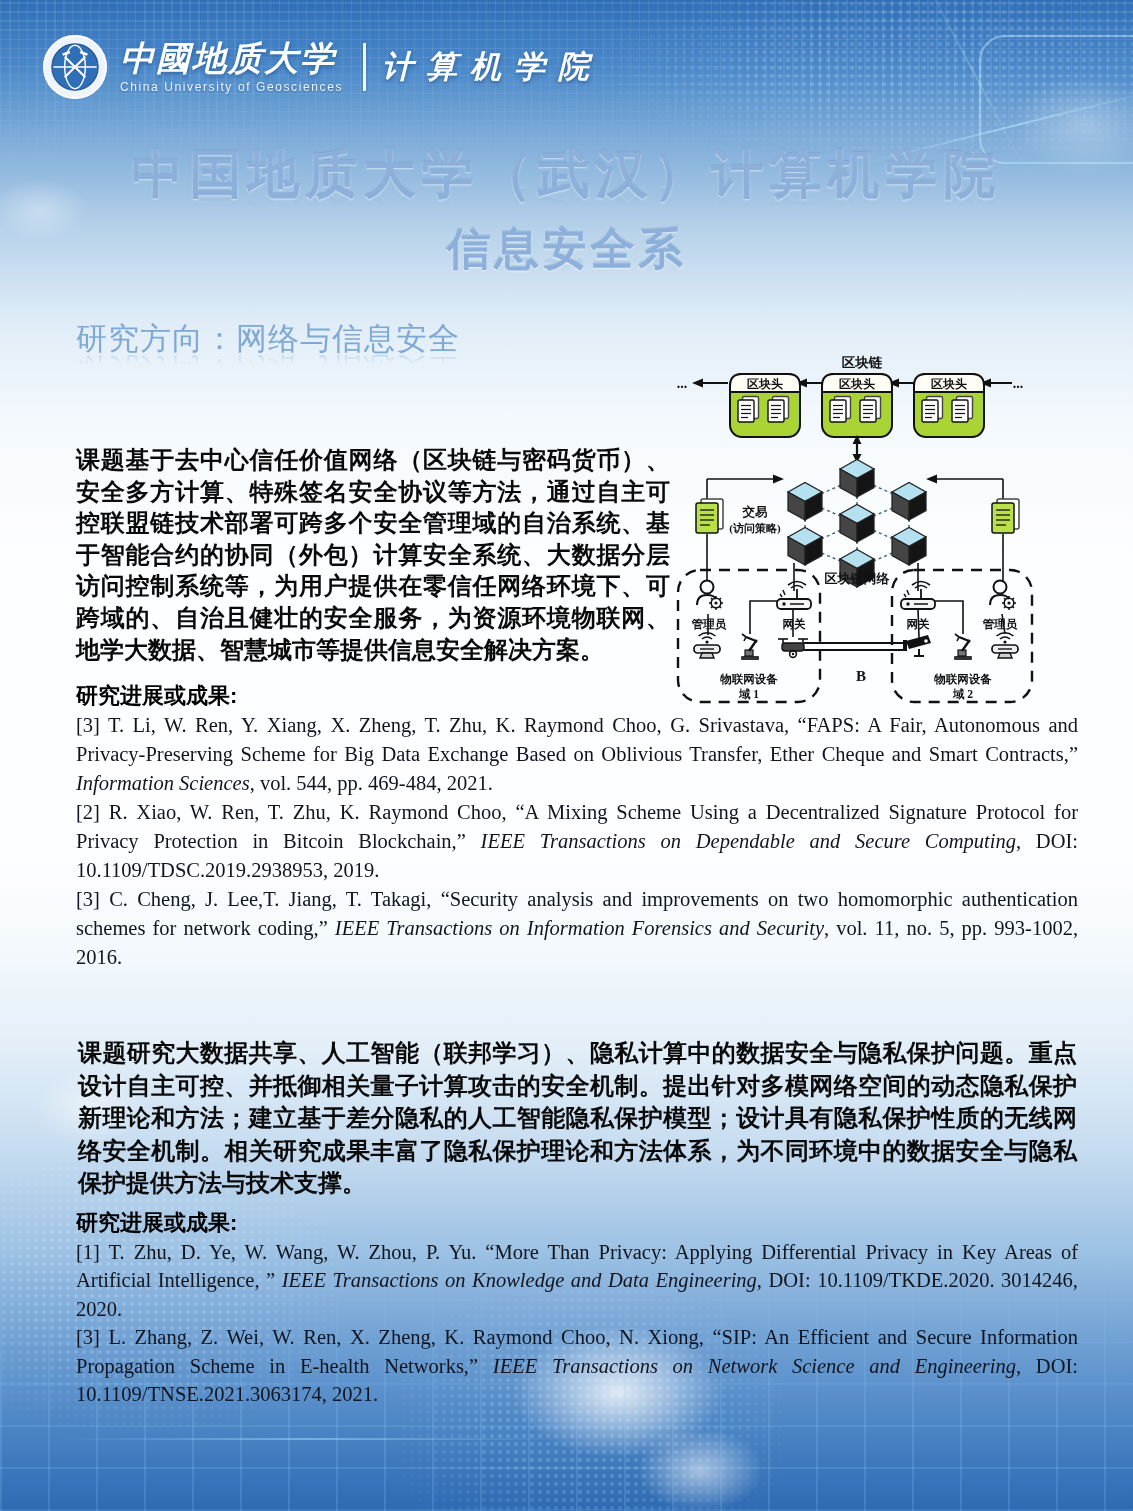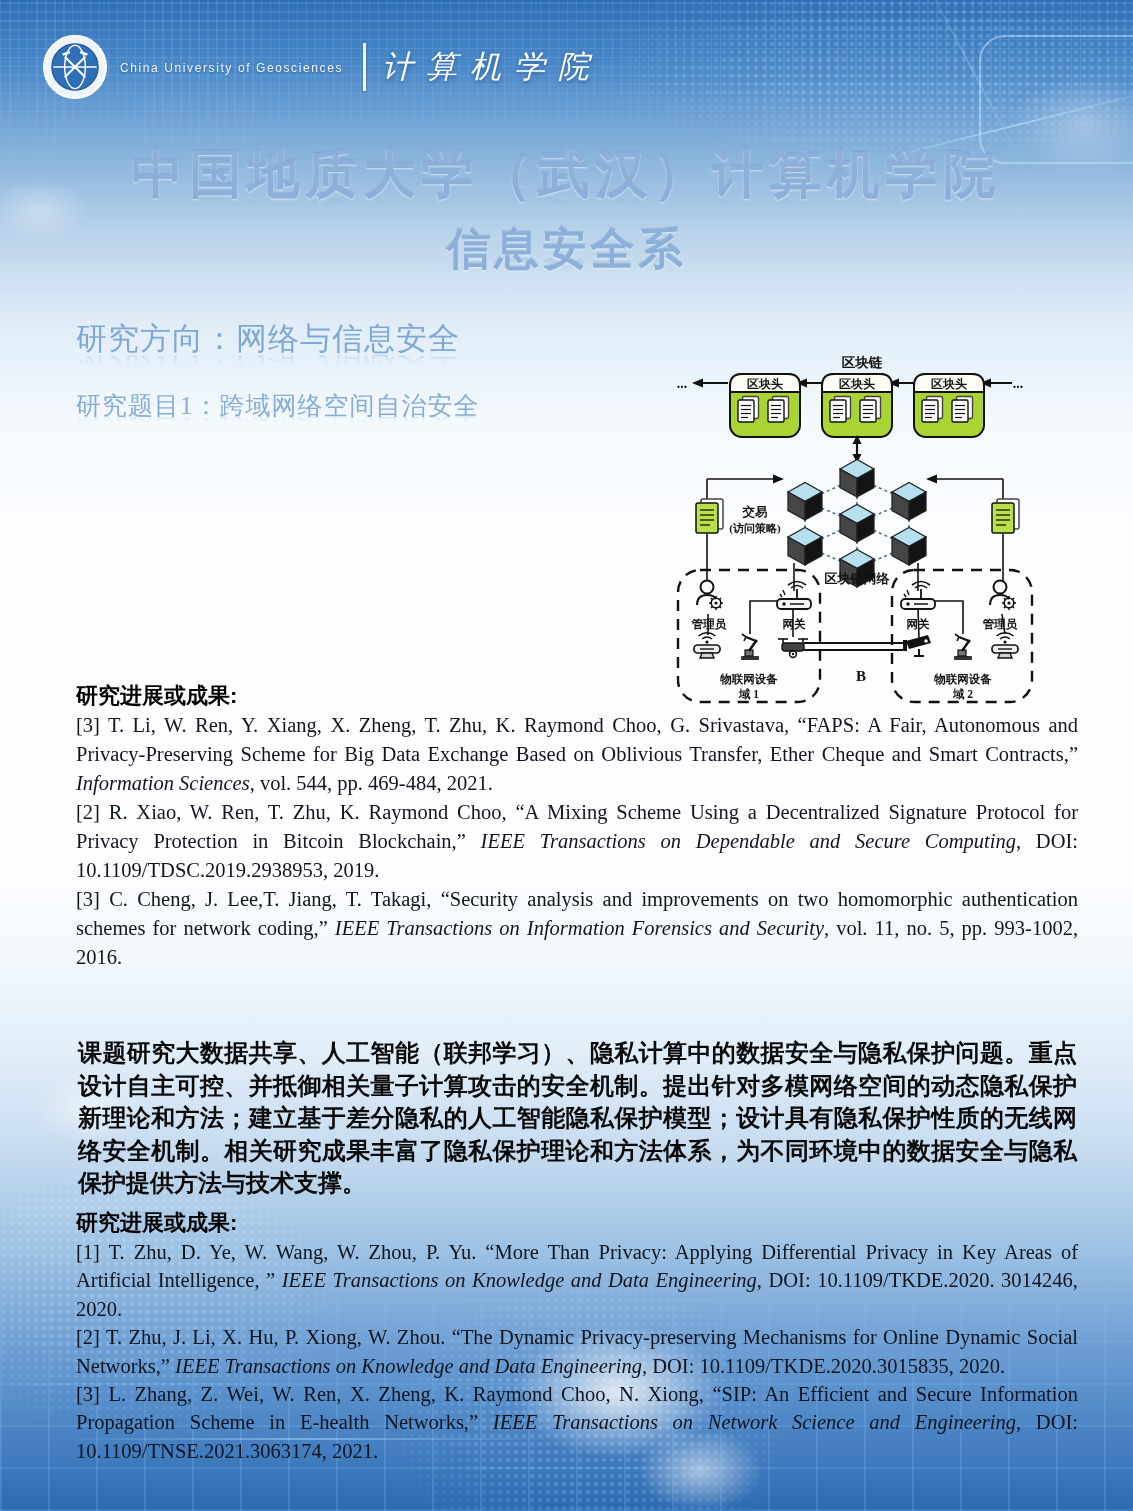--- a/index.html
+++ b/index.html
@@ -57,21 +57,21 @@
 
   
   .logo-bar { position:absolute; left:42px; top:34px; display:flex; align-items:center; }
   .logo-texts { margin-left:12px; display:flex; flex-direction:column; }
   .logo-cn { font-family:"Liberation Serif","DejaVu Serif",serif; font-weight:700; font-style:italic;
     font-size:34px; color:#fff; line-height:1.1; text-shadow:0 2px 4px rgba(15,60,120,.55); letter-spacing:2px; }
   .logo-en { font-family:Liberation Sans, sans-serif; font-size:12px; color:#eef5fc;
     letter-spacing:1.6px; margin-top:2px; text-shadow:0 1px 2px rgba(15,60,120,.5); }
   .logo-divider { width:3px; height:48px; background:#fff; opacity:.95; margin:0 16px 0 20px;
     box-shadow:0 1px 3px rgba(15,60,120,.4); }
-  .logo-dept { font-family:"Liberation Serif","DejaVu Serif",serif; font-weight:400; font-style:italic;
+  .logo-dept { font-family:"Liberation Serif","DejaVu Serif",serif; font-weight:700; font-style:italic;
     font-size:31px; color:#fff; letter-spacing:13px; text-shadow:0 2px 4px rgba(15,60,120,.55); }
 
   
   .title-line { position:absolute; left:0; width:100%; text-align:center;
     font-family:"Liberation Serif","DejaVu Serif",serif; font-weight:700; color:#8cb0d9;
     text-shadow:0 1px 2px rgba(255,255,255,.6), 0 -1px 1px rgba(90,130,180,.35);
     -webkit-box-reflect:below -30px linear-gradient(transparent 62%, rgba(255,255,255,.45)); }
   #title1 { top:140px; font-size:52px; letter-spacing:6px; }
   #title2 { top:220px; font-size:44px; letter-spacing:4px; }
 
@@ -123,32 +123,33 @@
       <circle cx="32" cy="32" r="30" fill="#eef4fb" stroke="#c8d9ec" stroke-width="1.5"></circle>
       <circle cx="32" cy="32" r="30" fill="none" stroke="#ffffff" stroke-width="2"></circle>
       <circle cx="32" cy="32" r="22.5" fill="#2f6fb8" stroke="#1d4f8f" stroke-width="1"></circle>
       <ellipse cx="32" cy="32" rx="10" ry="21" fill="none" stroke="#fff" stroke-width="1.4"></ellipse>
       <line x1="11" y1="32" x2="53" y2="32" stroke="#fff" stroke-width="1.4"></line>
       <path d="M22,22 L42,42 M42,22 L22,42" stroke="#fff" stroke-width="2" fill="none"></path>
       <line x1="20" y1="20" x2="27" y2="17.5" stroke="#fff" stroke-width="2.5"></line>
       <line x1="37" y1="17.5" x2="44" y2="20" stroke="#fff" stroke-width="2.5"></line>
     </svg>
     <div class="logo-texts">
+      <div class="logo-cn">中國地质大学</div>
       <div class="logo-en">China University of Geosciences</div>
     </div>
     <div class="logo-divider"></div>
     <div class="logo-dept">计算机学院</div>
   </div>
 
   <div class="title-line" id="title2">信息安全系</div>
   <div class="title-line" id="title1">中国地质大学（武汉）计算机学院</div>
 
   <div class="sec-heading" id="h-direction">研究方向：网络与信息安全</div>
-  <div class="sec-heading" id="h-topic1">研究题目1：跨域网络空间自治安全</div>
-
+
+  <p class="cn-para" id="para1">课题基于去中心信任价值网络（区块链与密码货币）、安全多方计算、特殊签名安全协议等方法，通过自主可控联盟链技术部署可跨多个安全管理域的自治系统、基于智能合约的协同（外包）计算安全系统、大数据分层访问控制系统等，为用户提供在零信任网络环境下、可跨域的、自治且健壮的安全服务，为资源环境物联网、地学大数据、智慧城市等提供信息安全解决方案。</p>
 
   <div class="figure">
     <svg width="452" height="360" viewBox="0 0 452 360">
       <defs>
         <g id="wdoc">
           <rect x="4.5" y="-3.5" width="16" height="22" rx="1.5" fill="#fff" stroke="#444" stroke-width="1.4"></rect>
           <rect x="0" y="0" width="16" height="22" rx="1.5" fill="#fff" stroke="#111" stroke-width="1.4"></rect>
           <line x1="3" y1="5.5" x2="13" y2="5.5" stroke="#111" stroke-width="1.2"></line>
           <line x1="3" y1="9.5" x2="13" y2="9.5" stroke="#111" stroke-width="1.2"></line>
           <line x1="3" y1="13.5" x2="13" y2="13.5" stroke="#111" stroke-width="1.2"></line>
@@ -370,17 +371,16 @@
   <div class="refs" id="refs1">
     <p class="ref"><span>[3] T. Li, W. Ren, Y. Xiang, X. Zheng, T. Zhu, K. Raymond Choo, G. Srivastava, “FAPS: A Fair, Autonomous and Privacy-Preserving Scheme for Big Data Exchange Based on Oblivious Transfer, Ether Cheque and Smart Contracts,” </span><em>Information Sciences</em><span>, vol. 544,  pp. 469-484, 2021.</span></p>
     <p class="ref"><span>[2] R. Xiao, W. Ren, T. Zhu, K. Raymond Choo, “A Mixing Scheme Using a Decentralized Signature Protocol for Privacy Protection in Bitcoin Blockchain,” </span><em>IEEE Transactions on Dependable and Secure Computing</em><span>, DOI: 10.1109/TDSC.2019.2938953, 2019.</span></p>
     <p class="ref"><span>[3] C. Cheng, J. Lee,T. Jiang, T. Takagi, “Security analysis and improvements on two homomorphic authentication schemes for network coding,” </span><em>IEEE Transactions on Information Forensics and Security</em><span>, vol. 11, no. 5, pp. 993-1002, 2016.</span></p>
   </div>
 
   <p class="cn-para" id="para2">课题研究大数据共享、人工智能（联邦学习）、隐私计算中的数据安全与隐私保护问题。重点设计自主可控、并抵御相关量子计算攻击的安全机制。提出针对多模网络空间的动态隐私保护新理论和方法；建立基于差分隐私的人工智能隐私保护模型；设计具有隐私保护性质的无线网络安全机制。相关研究成果丰富了隐私保护理论和方法体系，为不同环境中的数据安全与隐私保护提供方法与技术支撑。</p>
   <p class="results-heading" id="results2">研究进展或成果:</p>
   <div class="refs" id="refs2">
     <p class="ref"><span>[1]  T. Zhu, D. Ye, W. Wang, W. Zhou, P. Yu. “More Than Privacy: Applying Differential Privacy in Key Areas of Artificial Intelligence, ” </span><em>IEEE Transactions on Knowledge and Data Engineering</em><span>, DOI: 10.1109/TKDE.2020. 3014246, 2020.</span></p>
-    <p class="ref"><span>[2] T. Zhu, J. Li, X. Hu, P. Xiong, W. Zhou. “The Dynamic Privacy-preserving Mechanisms for Online Dynamic Social Networks,” </span><em>IEEE Transactions on Knowledge and Data Engineering</em><span>, DOI: 10.1109/TKDE.2020.3015835, 2020.</span></p>
     <p class="ref"><span>[3] L. Zhang, Z. Wei, W. Ren, X. Zheng, K. Raymond Choo, N. Xiong, “SIP: An Efficient and Secure Information Propagation Scheme in E-health Networks,” </span><em>IEEE Transactions on Network Science and Engineering</em><span>, DOI: 10.1109/TNSE.2021.3063174, 2021.</span></p>
   </div>
 
 </div>
 
 </body></html>

